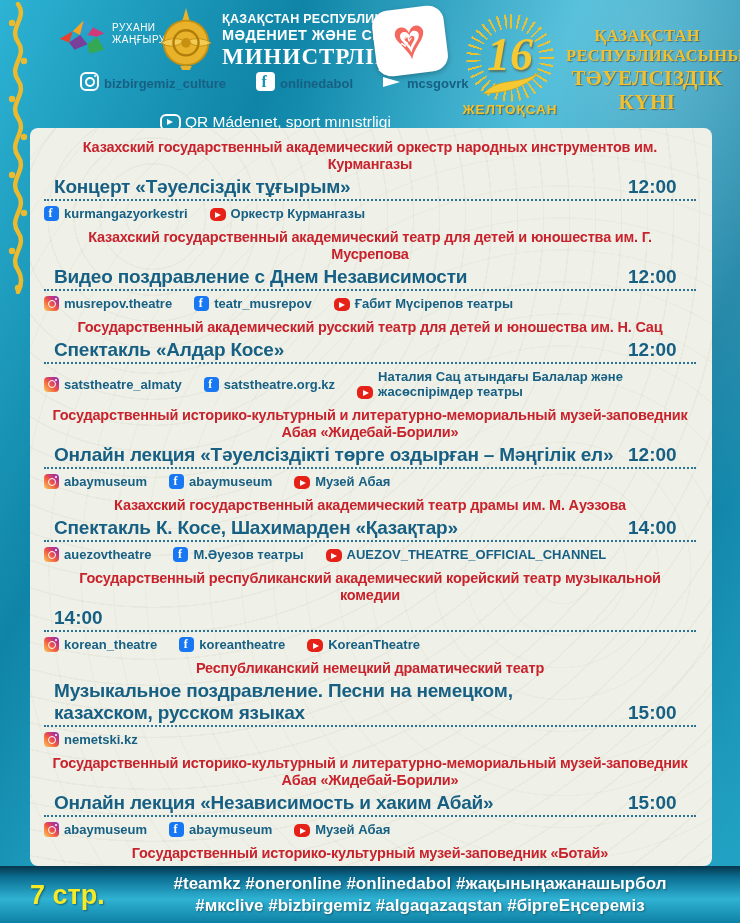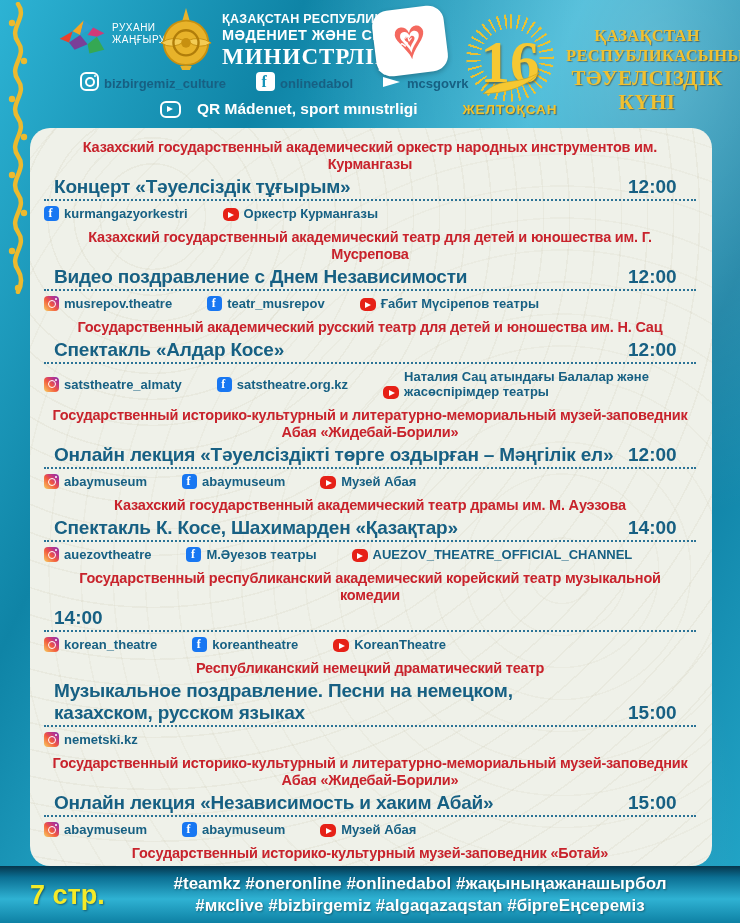--- a/index.html
+++ b/index.html
@@ -21,59 +21,59 @@
   .min-l2{color:#fff;font-weight:bold;font-size:14.5px;letter-spacing:.4px;margin-top:1px}
   .min-l3{color:#fff;font-weight:bold;font-size:23px;font-family:"Liberation Serif",serif;letter-spacing:1px;margin-top:1px}
   .heart-wrap{position:absolute;left:374px;top:8px;width:72px;height:66px;transform:rotate(-7deg)}
   .heart-card{position:absolute;inset:0;background:#fff;border-radius:16px;box-shadow:0 2px 5px rgba(0,0,0,.25)}
   .h1g{position:absolute;left:50%;top:50%;transform:translate(-50%,-54%);font-size:58px;color:#f4695f;line-height:58px}
   .h2g{position:absolute;left:50%;top:50%;transform:translate(-50%,-54%);font-size:38px;color:#fff;line-height:38px}
   .h3g{position:absolute;left:50%;top:50%;transform:translate(-50%,-54%);font-size:20px;color:#f4695f;line-height:20px}
   .heart-word{position:absolute;left:-4px;bottom:16px;transform:rotate(-46deg);color:#fff;font-size:10.5px;font-weight:bold;letter-spacing:.5px}
   .hdr-social{position:absolute;left:80px;top:72px;display:flex;gap:30px;align-items:center}
   .hdr-link{display:flex;align-items:center;gap:7px;color:#fff;font-weight:bold;font-size:16.5px}
-  .hdr-yt-row{position:absolute;left:160px;top:99px;display:flex;align-items:center;gap:16px;color:#fff;font-weight:bold;font-size:15.5px}
+  .hdr-yt-row{position:absolute;left:160px;top:112px;display:flex;align-items:center;gap:4px;color:#fff;font-weight:normal;font-size:15.5px}
   
   .hic{width:19px;height:19px;display:inline-block;position:relative;flex:none}
   .hic-instagram{border:2px solid #fff;border-radius:6px;width:15px;height:15px}
   .hic-instagram::after{content:"";position:absolute;inset:2.5px;border:2px solid #fff;border-radius:50%}
   .hic-instagram::before{content:"";position:absolute;top:1px;right:1px;width:2px;height:2px;background:#fff;border-radius:50%}
   .hic-facebook{background:#fff;border-radius:4px}
   .hic-facebook::after{content:"f";position:absolute;left:5.5px;top:1px;color:#1593b8;font:bold 16px/18px "Liberation Serif",serif}
   .hic-telegram::after{content:"";position:absolute;top:4.5px;left:0;border-left:17px solid #fff;border-top:5px solid transparent;border-bottom:5px solid transparent}
   .hic-youtube{border:2px solid #fff;border-radius:6px;width:17px;height:13px;margin-top:2px}
   .hic-youtube::after{content:"";position:absolute;left:5px;top:3px;border-left:6px solid #fff;border-top:3.5px solid transparent;border-bottom:3.5px solid transparent}
   
   .badge16{position:absolute;left:452px;top:14px;width:116px;height:104px;text-align:center}
   .rays{position:absolute;left:14px;top:0;width:88px;height:88px;border-radius:50%;
     background:repeating-conic-gradient(#f3c22b 0 3deg, transparent 3deg 11deg);
     -webkit-mask-image:radial-gradient(circle, transparent 0 29px, #000 30px 44px);
     mask-image:radial-gradient(circle, transparent 0 29px, #000 30px 44px);opacity:.95}
   .n16{position:absolute;left:0;top:14px;width:116px;font-family:"Liberation Serif",serif;
-    font-weight:bold;font-size:59px;color:#f6c832;text-shadow:1px 2px 2px rgba(90,50,0,.5)}
+    font-style:italic;font-weight:bold;font-size:46px;color:#f6c832;text-shadow:1px 2px 2px rgba(90,50,0,.5)}
   .swoosh{position:absolute;left:30px;top:56px}
   .month16{position:absolute;left:0;top:88px;width:116px;color:#f3c22b;font-weight:bold;font-size:13.5px;letter-spacing:1px;text-shadow:1px 1px 1px rgba(60,30,0,.5)}
   .holiday{position:absolute;left:566px;top:26px;width:162px;text-align:center;color:#f0c030;
     font-family:"Liberation Serif",serif;font-weight:bold;text-shadow:1px 1px 1px rgba(60,30,0,.45)}
   .hol-s{font-size:16.5px;line-height:20px;letter-spacing:.3px}
   .hol-b{font-size:21px;line-height:24px;letter-spacing:.5px}
   
-  .card{position:absolute;left:30px;top:128px;width:682px;height:738px;border-radius:20px;
+  .card{position:absolute;left:30px;top:128px;width:682px;height:738px;border-radius:8px;
     background-color:#eff1e9;
     background-image:
       repeating-radial-gradient(circle at 18% 12%, rgba(176,166,132,.10) 0 1.5px, transparent 1.5px 26px),
       repeating-radial-gradient(circle at 78% 60%, rgba(176,166,132,.08) 0 1.5px, transparent 1.5px 32px);
     box-sizing:border-box;padding:11px 16px 6px 14px}
   .event{margin-bottom:8px}
   .event-org{color:#c8232c;font-weight:bold;font-size:14.5px;line-height:17px;text-align:center;letter-spacing:-.2px;margin:0 auto 3px;max-width:640px}
   .event-row{display:flex;align-items:flex-end;padding-left:10px;margin-bottom:1px}
   .event-title{flex:1;color:#176083;font-weight:bold;font-size:19px;line-height:22px;letter-spacing:-.2px;padding-right:14px;max-width:560px}
   .event-time{color:#176083;font-weight:bold;font-size:19px;white-space:nowrap}
   .dots{border-bottom:2px dotted #2b7396;margin:1px 0 0}
-  .event-links{display:flex;gap:35px;align-items:center;padding-top:5px}
+  .event-links{display:flex;gap:22px;align-items:center;padding-top:5px}
   .link{display:flex;gap:5px;align-items:flex-end;color:#176083;font-weight:bold;font-size:13px}
   
   .ic{width:15px;height:15px;border-radius:4px;display:inline-block;position:relative;flex:none}
   .ic-instagram{background:linear-gradient(45deg,#f7d060 0%,#f2593e 45%,#c13584 72%,#8134af 100%)}
   .ic-instagram::after{content:"";position:absolute;inset:3.5px;border:1.5px solid #fff;border-radius:50%}
   .ic-instagram::before{content:"";position:absolute;top:2px;right:2px;width:2px;height:2px;background:#fff;border-radius:50%}
   .ic-facebook{background:#1877f2}
   .ic-facebook::after{content:"f";position:absolute;left:4.5px;top:1px;color:#fff;font:bold 12px/13px "Liberation Serif",serif}
   .ic-youtube{background:#e62117;border-radius:5px;width:16px;height:13px;margin-top:1px}
   .ic-youtube::after{content:"";position:absolute;left:5.5px;top:3.5px;border-left:6px solid #fff;border-top:3px solid transparent;border-bottom:3px solid transparent}

